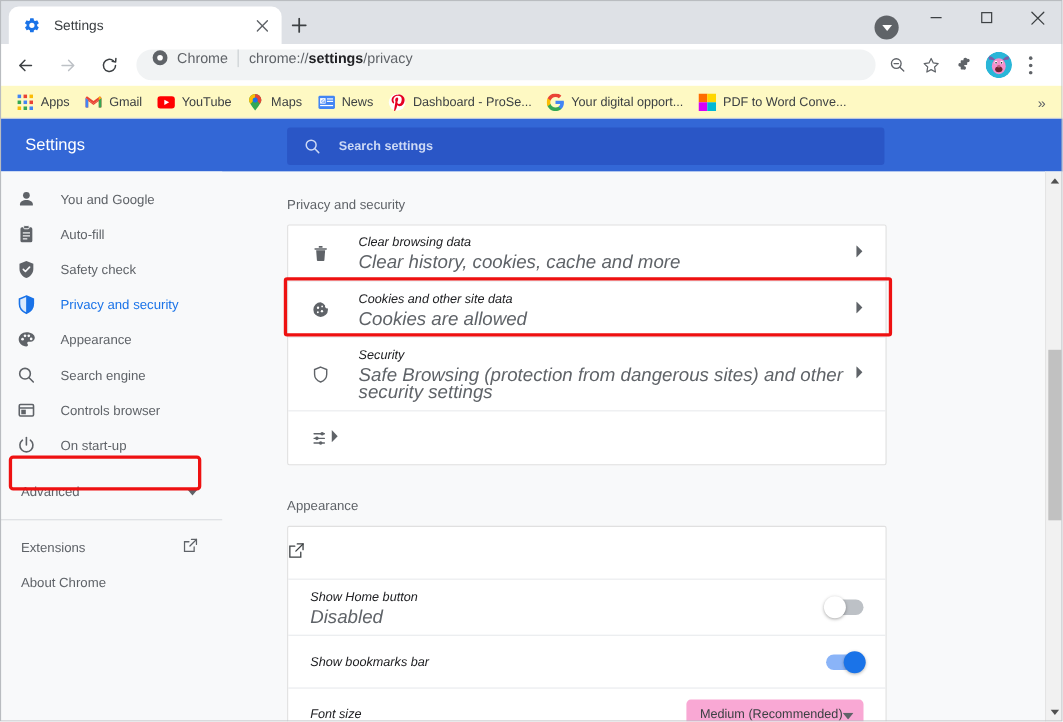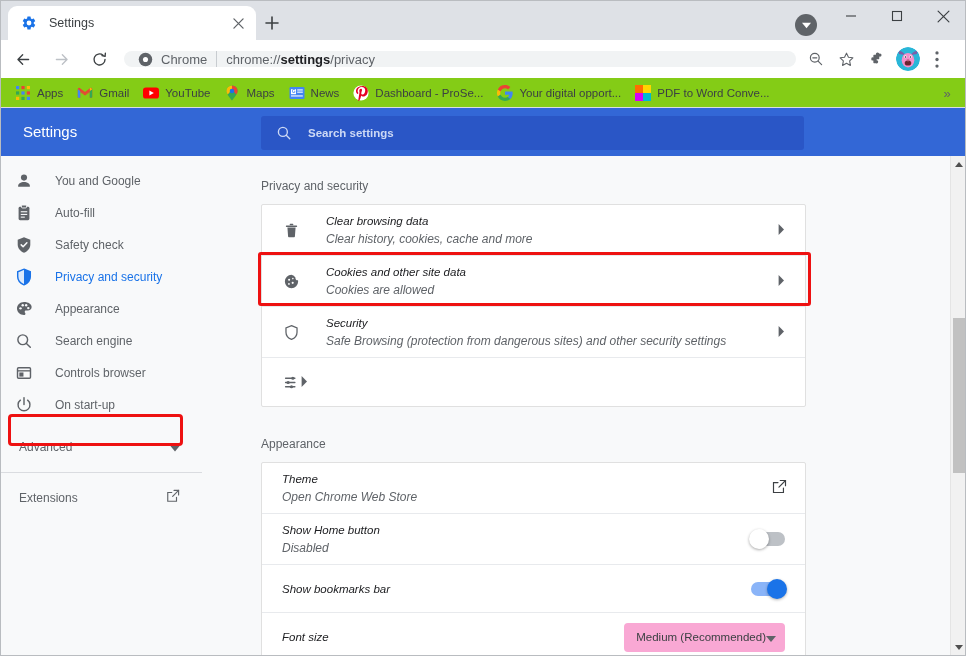--- a/index.html
+++ b/index.html
@@ -54,23 +54,23 @@
   .toolbar {
     position: absolute; left: 0; top: 40px; width: 966px; height: 38px;
     background: #ffffff; display: flex; align-items: center;
   }
   .nav-btn {
     width: 30px; height: 30px; margin-left: 8px; flex: none;
     display: flex; align-items: center; justify-content: center;
     border-radius: 50%;
   }
   .omnibox {
-    margin-left: 10px; height: 16px; flex: 1; max-width: 672px;
+    margin-left: 10px; height: 28px; flex: 1; max-width: 672px;
     background: #f1f3f4; border-radius: 14px;
-    display: flex; align-items: flex-end; padding: 0 14px;
+    display: flex; align-items: flex-start; padding: 0 14px;
   }
   .omni-chromeicon { width: 15px; height: 15px; flex: none; }
   .omni-chrome-label { font-size: 13px; color: #5f6368; margin-left: 8px; }
   .omni-sep { width: 1px; height: 16px; background: #c8ccd0; margin: 0 9px; }
   .omni-url { font-size: 13px; color: #5f6368; white-space: nowrap; }
   .omni-url b { color: #202124; font-weight: 600; }
   .tb-icon {
     width: 28px; height: 28px; flex: none;
     display: flex; align-items: center; justify-content: center;
     border-radius: 50%; margin-left: 2px;
@@ -79,21 +79,21 @@
   .avatar {
     width: 24px; height: 24px; border-radius: 50%; overflow: hidden;
     flex: none; margin-left: 6px;
   }
   .tb-menu { width: 26px; height: 28px; flex: none; margin: 0 6px 0 4px;
     display: flex; align-items: center; justify-content: center; }
 
   
   .bookmarks {
     position: absolute; left: 0; top: 78px; width: 966px; height: 30px;
-    background: #84cc16; display: flex; align-items: center;
+    background: #fef9c3; display: flex; align-items: center;
     border-bottom: 1px solid #dadce0;
   }
   .bm {
     display: flex; align-items: center; height: 22px;
     padding: 0 7px; border-radius: 4px; flex: none;
   }
   .bm-ico { width: 16px; height: 16px; flex: none; display:block; }
   .bm-label {
     font-size: 11.5px; color: #3c4043; margin-left: 6px;
     white-space: nowrap;
@@ -179,21 +179,21 @@
   }
   .row:last-child { border-bottom: none; }
   .row-ico {
     width: 20px; height: 20px; flex: none; margin-left: 19px;
     display: flex; align-items: center; justify-content: center;
   }
   .row-text { margin-left: 25px; flex: 1; min-width: 0; font-style: italic; }
   .row-text.noicon { margin-left: 20px; }
   .row-title { font-size: 11.5px; color: #202124; line-height: 16px; }
   .row-sub {
-    font-size: 12px; color: #5f6368; line-height: 16px; margin-top: 2px;
+    font-size: 17px; color: #5f6368; line-height: 16px; margin-top: 2px;
   }
   .row-arrow { flex: none; margin-right: 20px; }
   .row-ext { flex: none; margin-right: 18px; }
   .row-hl {
     position: absolute; left: -4px; top: -4px;
     width: 553px; height: 54px;
     border: 3px solid #ee1111; border-radius: 3px; pointer-events: none;
   }
 
   
@@ -583,20 +583,23 @@
         <span class="nav-label">Extensions</span>
         <span class="ext-ico">
           <svg width="14" height="14" viewBox="0 0 16 16" stroke="#5f6368" stroke-width="1.3" fill="none" stroke-linecap="round">
             <path d="M9.2 1.6 H14.4 V6.8"></path>
               <path d="M14.4 1.6 L7.6 8.4"></path>
             <path d="M12 9.4 V14 H2 V4 H6.6"></path>
           </svg>
         </span>
       </div>
 
+      <div class="nav-plain">
+        <span class="nav-label">About Chrome</span>
+      </div>
 
       <div class="nav-highlight"></div>
     </div>
 
     <div class="main">
 
       <div class="section-title">Privacy and security</div>
 
       <div class="card">
 
@@ -675,24 +678,20 @@
               </svg>
           </span>
         </div>
       </div>
 
       <div class="section-title" style="margin-top:30px">Appearance</div>
 
       <div class="card">
 
         <div class="row">
-          <span class="row-text noicon">
-            <span class="row-title" style="display:block">Theme</span>
-            <span class="row-sub" style="display:block">Open Chrome Web Store</span>
-          </span>
           <span class="row-ext">
             <svg width="15" height="15" viewBox="0 0 16 16" stroke="#3c4043" stroke-width="1.25" fill="none" stroke-linecap="round">
               <path d="M8.8 1.6 H14.4 V7.2"></path>
                 <path d="M14.4 1.6 L7.4 8.6"></path>
               <path d="M12.2 9.6 V14.4 H1.6 V3.8 H6.4"></path>
             </svg>
           </span>
         </div>
 
         <div class="row">

